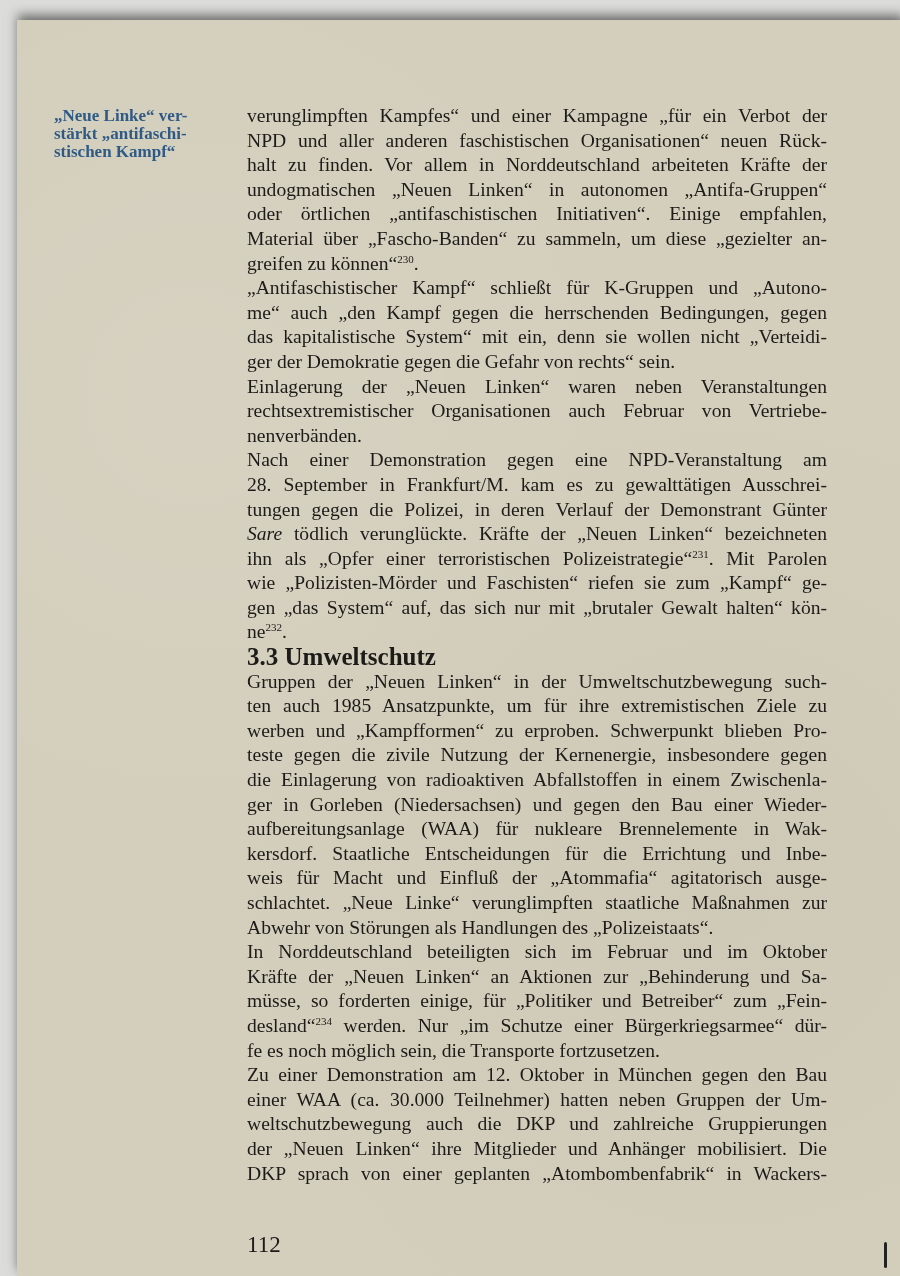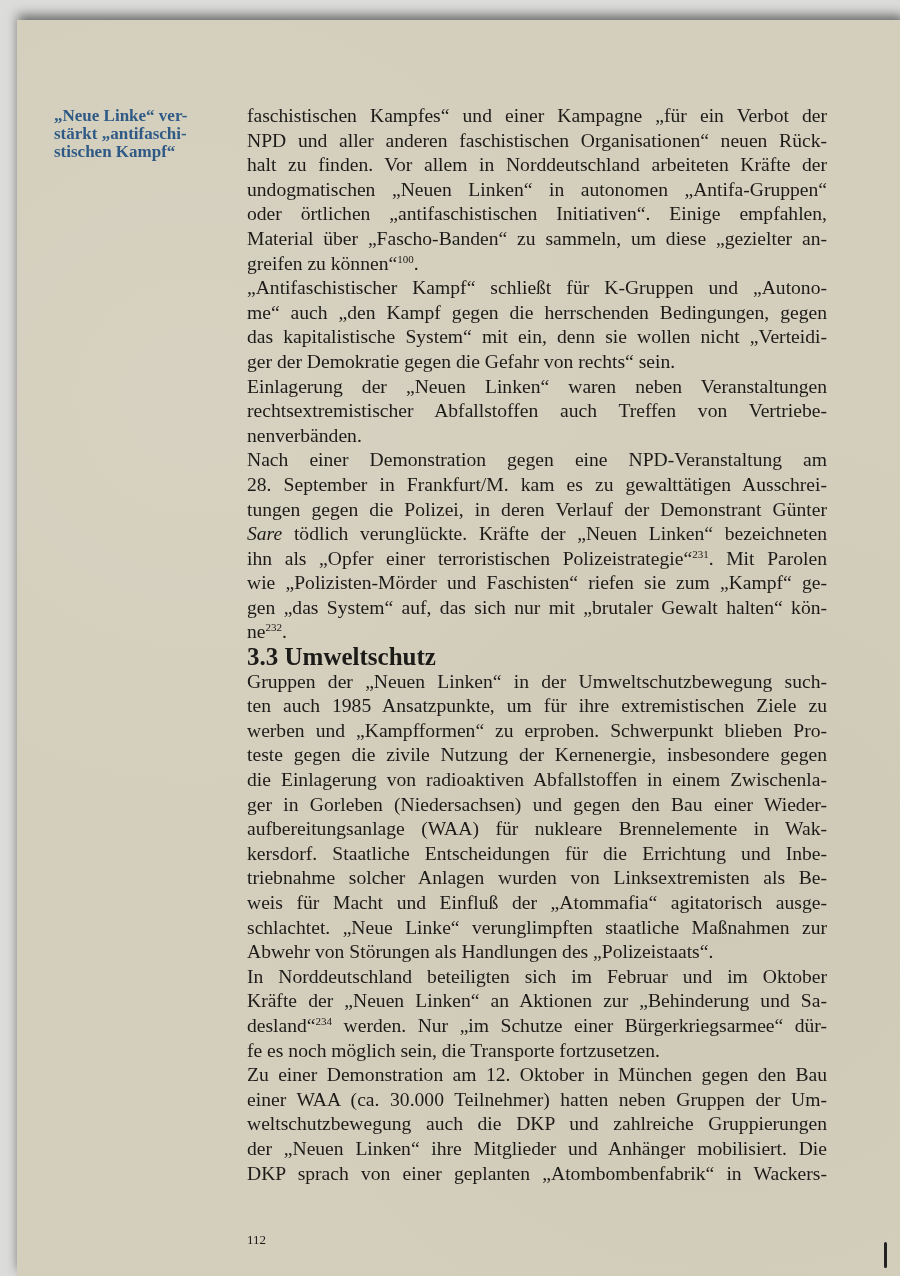--- a/index.html
+++ b/index.html
@@ -31,60 +31,60 @@
     }
     .body-text p { margin: 0; }
     .line { display: block; text-align: justify; text-align-last: justify; white-space: nowrap; }
     .line.last { text-align-last: left; }
     sup { font-size: 11px; line-height: 0; vertical-align: 7px; }
     .section-title {
       margin-top: 26px; font-weight: bold; font-size: 25px;
     }
     .page-number {
       position: absolute; left: 230px; top: 1212px;
-      font-size: 13px; color: #1c1b18;
+      font-size: 23px; color: #1c1b18;
     }
     .edge-mark {
       position: absolute; right: 16px; top: 1222px; width: 3px; height: 26px;
       background: #222; border-radius: 2px;
     }
   </style>
 </head>
 <body>
 
 <div class="page">
 
   <div class="margin-note">
     <span>„Neue Linke“ ver-</span>
     <span>stärkt „antifaschi-</span>
     <span>stischen Kampf“</span>
   </div>
 
   <div class="body-text">
 
     <p>
-      <span class="line">faschistischen Kampfes“ und einer Kampagne „für ein Verbot der</span>
+      <span class="line">verunglimpften Kampfes“ und einer Kampagne „für ein Verbot der</span>
       <span class="line">NPD und aller anderen faschistischen Organisationen“ neuen Rück-</span>
       <span class="line">halt zu finden. Vor allem in Norddeutschland arbeiteten Kräfte der</span>
       <span class="line">undogmatischen „Neuen Linken“ in autonomen „Antifa-Gruppen“</span>
       <span class="line">oder örtlichen „antifaschistischen Initiativen“. Einige empfahlen,</span>
       <span class="line">Material über „Fascho-Banden“ zu sammeln, um diese „gezielter an-</span>
-      <span class="line last"><span>greifen zu können“</span><sup>100</sup><span>.</span></span>
+      <span class="line last"><span>greifen zu können“</span><sup>230</sup><span>.</span></span>
     </p>
 
     <p>
       <span class="line">„Antifaschistischer Kampf“ schließt für K-Gruppen und „Autono-</span>
       <span class="line">me“ auch „den Kampf gegen die herrschenden Bedingungen, gegen</span>
       <span class="line">das kapitalistische System“ mit ein, denn sie wollen nicht „Verteidi-</span>
       <span class="line last">ger der Demokratie gegen die Gefahr von rechts“ sein.</span>
     </p>
 
     <p>
       <span class="line">Einlagerung der „Neuen Linken“ waren neben Veranstaltungen</span>
-      <span class="line">rechtsextremistischer Abfallstoffen auch Treffen von Vertriebe-</span>
+      <span class="line">rechtsextremistischer Organisationen auch Februar von Vertriebe-</span>
       <span class="line last">nenverbänden.</span>
     </p>
 
     <p>
       <span class="line">Nach einer Demonstration gegen eine NPD-Veranstaltung am</span>
       <span class="line">28. September in Frankfurt/M. kam es zu gewalttätigen Ausschrei-</span>
       <span class="line">tungen gegen die Polizei, in deren Verlauf der Demonstrant Günter</span>
       <span class="line"><i>Sare</i> <span>tödlich verunglückte. Kräfte der „Neuen Linken“ bezeichneten</span></span>
       <span class="line"><span>ihn als „Opfer einer terroristischen Polizeistrategie“</span><sup>231</sup><span>. Mit Parolen</span></span>
       <span class="line">wie „Polizisten-Mörder und Faschisten“ riefen sie zum „Kampf“ ge-</span>
@@ -96,29 +96,29 @@
 
     <p>
       <span class="line">Gruppen der „Neuen Linken“ in der Umweltschutzbewegung such-</span>
       <span class="line">ten auch 1985 Ansatzpunkte, um für ihre extremistischen Ziele zu</span>
       <span class="line">werben und „Kampfformen“ zu erproben. Schwerpunkt blieben Pro-</span>
       <span class="line">teste gegen die zivile Nutzung der Kernenergie, insbesondere gegen</span>
       <span class="line">die Einlagerung von radioaktiven Abfallstoffen in einem Zwischenla-</span>
       <span class="line">ger in Gorleben (Niedersachsen) und gegen den Bau einer Wieder-</span>
       <span class="line">aufbereitungsanlage (WAA) für nukleare Brennelemente in Wak-</span>
       <span class="line">kersdorf. Staatliche Entscheidungen für die Errichtung und Inbe-</span>
-      <span class="line">triebnahme solcher Anlagen wurden von Linksextremisten als Be-</span>
       <span class="line">weis für Macht und Einfluß der „Atommafia“ agitatorisch ausge-</span>
       <span class="line">schlachtet. „Neue Linke“ verunglimpften staatliche Maßnahmen zur</span>
       <span class="line last">Abwehr von Störungen als Handlungen des „Polizeistaats“.</span>
     </p>
 
     <p>
       <span class="line">In Norddeutschland beteiligten sich im Februar und im Oktober</span>
       <span class="line">Kräfte der „Neuen Linken“ an Aktionen zur „Behinderung und Sa-</span>
+      <span class="line">müsse, so forderten einige, für „Politiker und Betreiber“ zum „Fein-</span>
       <span class="line"><span>desland“</span><sup>234</sup><span> werden. Nur „im Schutze einer Bürgerkriegsarmee“ dür-</span></span>
       <span class="line last">fe es noch möglich sein, die Transporte fortzusetzen.</span>
     </p>
 
     <p>
       <span class="line">Zu einer Demonstration am 12. Oktober in München gegen den Bau</span>
       <span class="line">einer WAA (ca. 30.000 Teilnehmer) hatten neben Gruppen der Um-</span>
       <span class="line">weltschutzbewegung auch die DKP und zahlreiche Gruppierungen</span>
       <span class="line">der „Neuen Linken“ ihre Mitglieder und Anhänger mobilisiert. Die</span>
       <span class="line">DKP sprach von einer geplanten „Atombombenfabrik“ in Wackers-</span>

